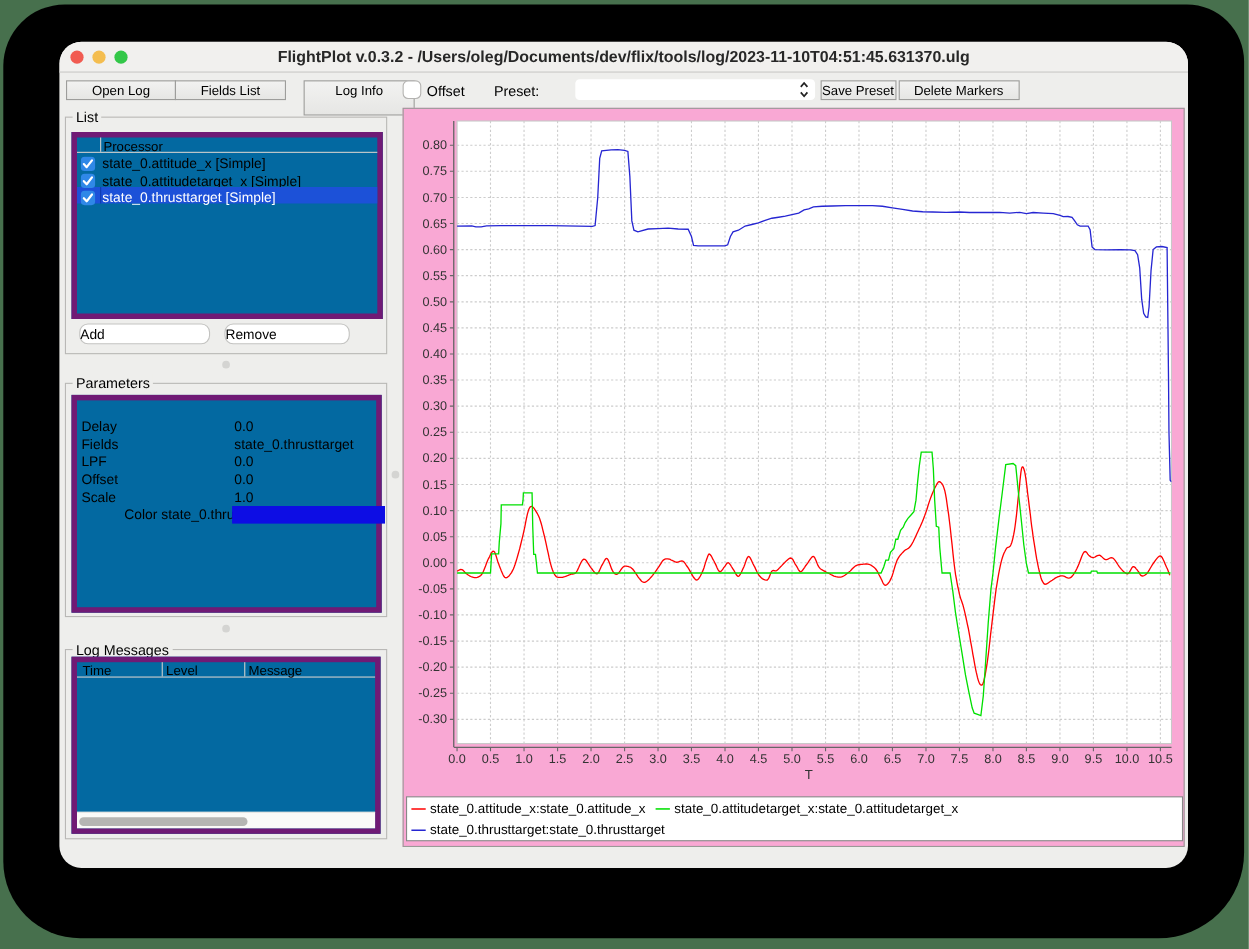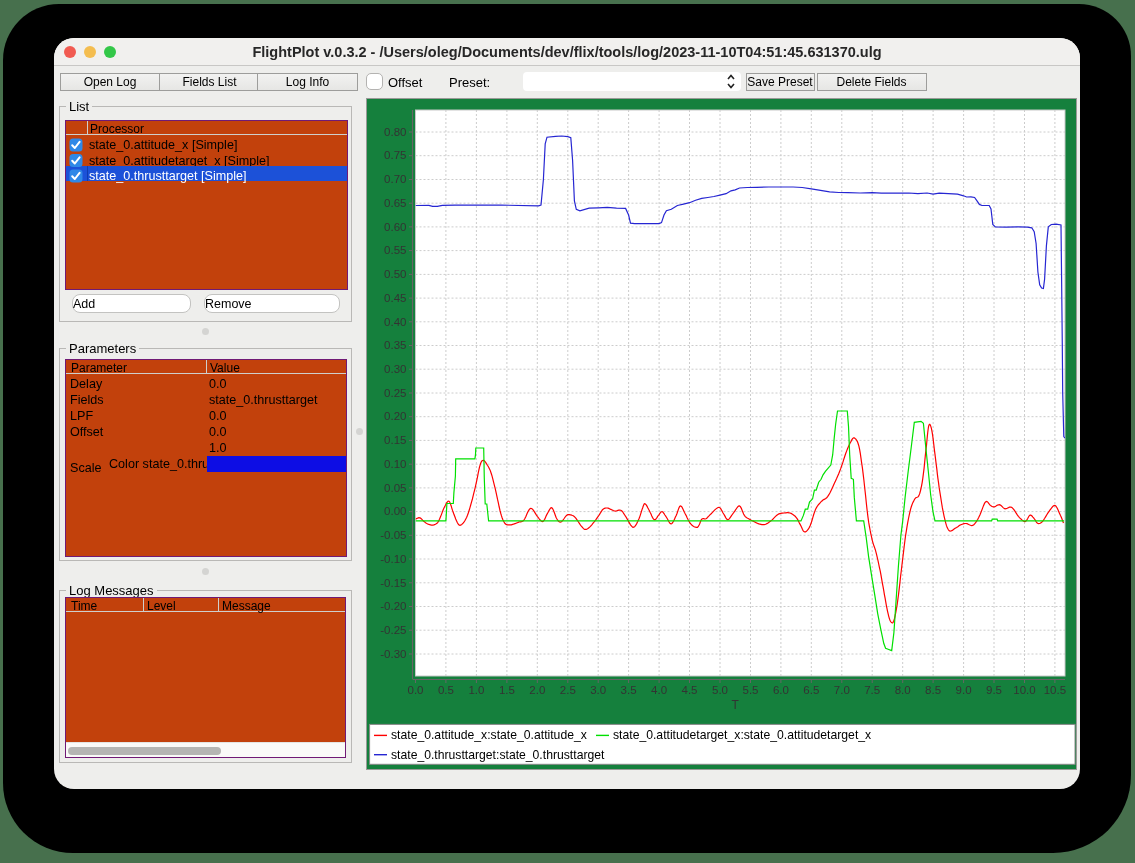--- a/index.html
+++ b/index.html
@@ -14,49 +14,49 @@
 .tl { position:absolute; top:8px; width:12px; height:12px; border-radius:50%; }
 #title { position:absolute; top:0; left:0; width:100%; height:28px; line-height:28px;
   text-align:center; font-size:14.5px; font-weight:bold; color:#272727; }
 .btn { position:absolute; background:linear-gradient(#f2f2f1,#e6e6e4);
   border:1px solid #9d9d9b; font-size:12px; color:#000; text-align:center; white-space:nowrap; }
 .rbtn { position:absolute; background:#fff; border:1px solid #c3c3c1;
   border-radius:8px; font-size:12.5px; color:#000; }
 .grp { position:absolute; border:1px solid #b9b8b6; }
 .grplbl { position:absolute; top:-9px; left:6px; background:#eeeeec; padding:0 3px;
   font-size:13px; color:#000; line-height:17px; }
-.tbl { position:absolute; background:#c2410c; border:1px solid #701a75; }
+.tbl { position:absolute; background:#0369a1; border:5px solid #701a75; }
 .dot { position:absolute; width:7px; height:7px; border-radius:50%; background:#d4d4d2; }
 .lbl13 { position:absolute; font-size:13px; color:#000; }
 .cell { font-size:12.6px; color:#000; position:absolute; white-space:nowrap; }
 </style>
 </head>
 <body>
 <div id="backdrop"></div>
 <div id="win">
   <div id="titlebar">
     <div class="tl" style="left:10px;background:#f15b51"></div>
     <div class="tl" style="left:30px;background:#f4bd4f"></div>
     <div class="tl" style="left:50px;background:#33c748"></div>
     <div id="title">FlightPlot v.0.3.2 - /Users/oleg/Documents/dev/flix/tools/log/2023-11-10T04:51:45.631370.ulg</div>
   </div>
 
   <div class="btn" style="left:6px;top:35px;width:100px;height:18px;line-height:17px;">Open Log</div>
   <div class="btn" style="left:105px;top:35px;width:101px;height:18px;line-height:17px;">Fields List</div>
-  <div class="btn" style="left:203px;top:35px;width:101px;height:18px;line-height:17px;">Log Info</div>
+  <div class="btn" style="left:222px;top:35px;width:101px;height:32px;line-height:17px;">Log Info</div>
   <div style="position:absolute;left:312px;top:35px;width:17px;height:17px;background:#fff;border:1.5px solid #b4b3b1;border-radius:5px;"></div>
   <div class="lbl13" style="left:334px;top:37px;">Offset</div>
   <div class="lbl13" style="left:395px;top:37px;">Preset:</div>
   <div style="position:absolute;left:469px;top:34px;width:218px;height:19px;background:#fff;border-radius:4px;"></div>
   <svg style="position:absolute;left:672px;top:36px" width="10" height="15" viewBox="0 0 10 15">
       <path d="M2 5 L5 1.5 L8 5" fill="none" stroke="#222" stroke-width="1.6"></path>
       <path d="M2 10 L5 13.5 L8 10" fill="none" stroke="#222" stroke-width="1.6"></path>
     </svg>
   <div class="btn" style="left:691.5px;top:35px;width:69px;height:17.5px;line-height:16px;">Save Preset</div>
-  <div class="btn" style="left:762.5px;top:35px;width:110px;height:17.5px;line-height:16px;">Delete Fields</div>
+  <div class="btn" style="left:762.5px;top:35px;width:110px;height:17.5px;line-height:16px;">Delete Markers</div>
 
   <div class="grp" style="left:5px;top:68px;width:293px;height:216px;">
     <div class="grplbl">List</div>
   </div>
   <div class="tbl" style="left:11px;top:82px;width:283px;height:170px;">
 
     <div style="position:absolute;left:0;top:0;width:100%;height:13.5px;border-bottom:1px solid #cfcfcd;">
       <div style="position:absolute;left:20.5px;top:0;width:1px;height:13px;background:#cfcfcd;"></div>
       <div class="cell" style="left:24px;top:1px;font-size:12px;">Processor</div>
     </div>
@@ -71,41 +71,36 @@
       <rect x="0.5" y="0.5" width="13" height="13" rx="3.5" fill="#2f88e7"></rect>
       <path d="M3.2 7.2 L5.8 10 L10.6 3.8" fill="none" stroke="#fff" stroke-width="2" stroke-linecap="round" stroke-linejoin="round"></path>
       <rect x="0.5" y="16" width="13" height="13" rx="3.5" fill="#2f88e7"></rect>
       <path d="M3.2 22.7 L5.8 25.5 L10.6 19.3" fill="none" stroke="#fff" stroke-width="2" stroke-linecap="round" stroke-linejoin="round"></path>
       <rect x="0.5" y="31.5" width="13" height="13" rx="3.5" fill="#2f88e7"></rect>
       <path d="M3.2 38.2 L5.8 41 L10.6 34.8" fill="none" stroke="#fff" stroke-width="2" stroke-linecap="round" stroke-linejoin="round"></path>
       </g>
     </svg>
   </div>
   <div class="rbtn" style="left:18px;top:256px;width:119px;height:19px;line-height:18px;">Add</div>
-  <div class="rbtn" style="left:150px;top:256px;width:136px;height:19px;line-height:18px;">Remove</div>
+  <div class="rbtn" style="left:150px;top:256px;width:114px;height:19px;line-height:18px;">Remove</div>
   <div class="dot" style="left:148px;top:290px;"></div>
 
   <div class="grp" style="left:5px;top:310px;width:293px;height:213px;">
     <div class="grplbl">Parameters</div>
   </div>
   <div class="tbl" style="left:11px;top:321px;width:282px;height:198px;">
-    <div style="position:absolute;left:0;top:0;width:100%;height:14px;border-bottom:1px solid #cfcfcd;">
-      <div style="position:absolute;left:140px;top:0;width:1px;height:13px;background:#cfcfcd;"></div>
-      <div class="cell" style="left:5px;top:1px;font-size:12px;">Parameter</div>
-      <div class="cell" style="left:144px;top:1px;font-size:12px;">Value</div>
-    </div>
     <div class="cell" style="left:4px;top:17px;">Delay</div>
       <div class="cell" style="left:143px;top:17px;">0.0</div>
     <div class="cell" style="left:4px;top:33px;">Fields</div>
       <div class="cell" style="left:143px;top:33px;">state_0.thrusttarget</div>
     <div class="cell" style="left:4px;top:49px;">LPF</div>
       <div class="cell" style="left:143px;top:49px;">0.0</div>
     <div class="cell" style="left:4px;top:65px;">Offset</div>
       <div class="cell" style="left:143px;top:65px;">0.0</div>
-    <div class="cell" style="left:4px;top:81px;margin-top:20px;">Scale</div>
+    <div class="cell" style="left:4px;top:81px;">Scale</div>
       <div class="cell" style="left:143px;top:81px;">1.0</div>
     <div class="cell" style="left:4px;top:97px;margin-left:39px;">Color state_0.thrustta...</div>
     <div style="position:absolute;left:141px;top:96px;width:139px;height:15.5px;background:#0d0de4;"></div>
   </div>
   <div class="dot" style="left:302px;top:390px;"></div>
   <div class="dot" style="left:148px;top:530px;"></div>
 
   <div class="grp" style="left:5px;top:552px;width:293px;height:173px;">
     <div class="grplbl">Log Messages</div>
   </div>
@@ -115,21 +110,21 @@
       <div style="position:absolute;left:152px;top:0;width:1px;height:13px;background:#cfcfcd;"></div>
       <div class="cell" style="left:5px;top:1px;font-size:12px;">Time</div>
       <div class="cell" style="left:81px;top:1px;font-size:12px;">Level</div>
       <div class="cell" style="left:156px;top:1px;font-size:12px;">Message</div>
     </div>
     <div style="position:absolute;left:0;bottom:0;width:100%;height:15px;background:#fafaf8;border-top:1px solid #e4e4e2;">
       <div style="position:absolute;left:2px;top:3.5px;width:153px;height:8px;border-radius:4px;background:#b5b5b3;"></div>
     </div>
   </div>
 
-  <div id="chartpanel" style="position:absolute;left:312px;top:60px;width:711px;height:672px;background:#15803d;border:1px solid #9a9a98;">
+  <div id="chartpanel" style="position:absolute;left:312px;top:60px;width:711px;height:672px;background:#f9a8d4;border:1px solid #9a9a98;">
 <svg width="711" height="672" viewBox="0 0 711 672" style="position:absolute;left:-1px;top:-1px">
         <rect x="49.5" y="12.0" width="649.5" height="566.0" fill="#ffffff" stroke="#c8c8c8" stroke-width="1"></rect>
         <g stroke="#cccccc" stroke-width="1" stroke-dasharray="2,2">
           <line x1="49.5" y1="34.0" x2="699.0" y2="34.0"></line>
           <line x1="49.5" y1="57.7" x2="699.0" y2="57.7"></line>
           <line x1="49.5" y1="81.5" x2="699.0" y2="81.5"></line>
           <line x1="49.5" y1="105.2" x2="699.0" y2="105.2"></line>
           <line x1="49.5" y1="128.9" x2="699.0" y2="128.9"></line>
           <line x1="49.5" y1="152.6" x2="699.0" y2="152.6"></line>
           <line x1="49.5" y1="176.4" x2="699.0" y2="176.4"></line>

